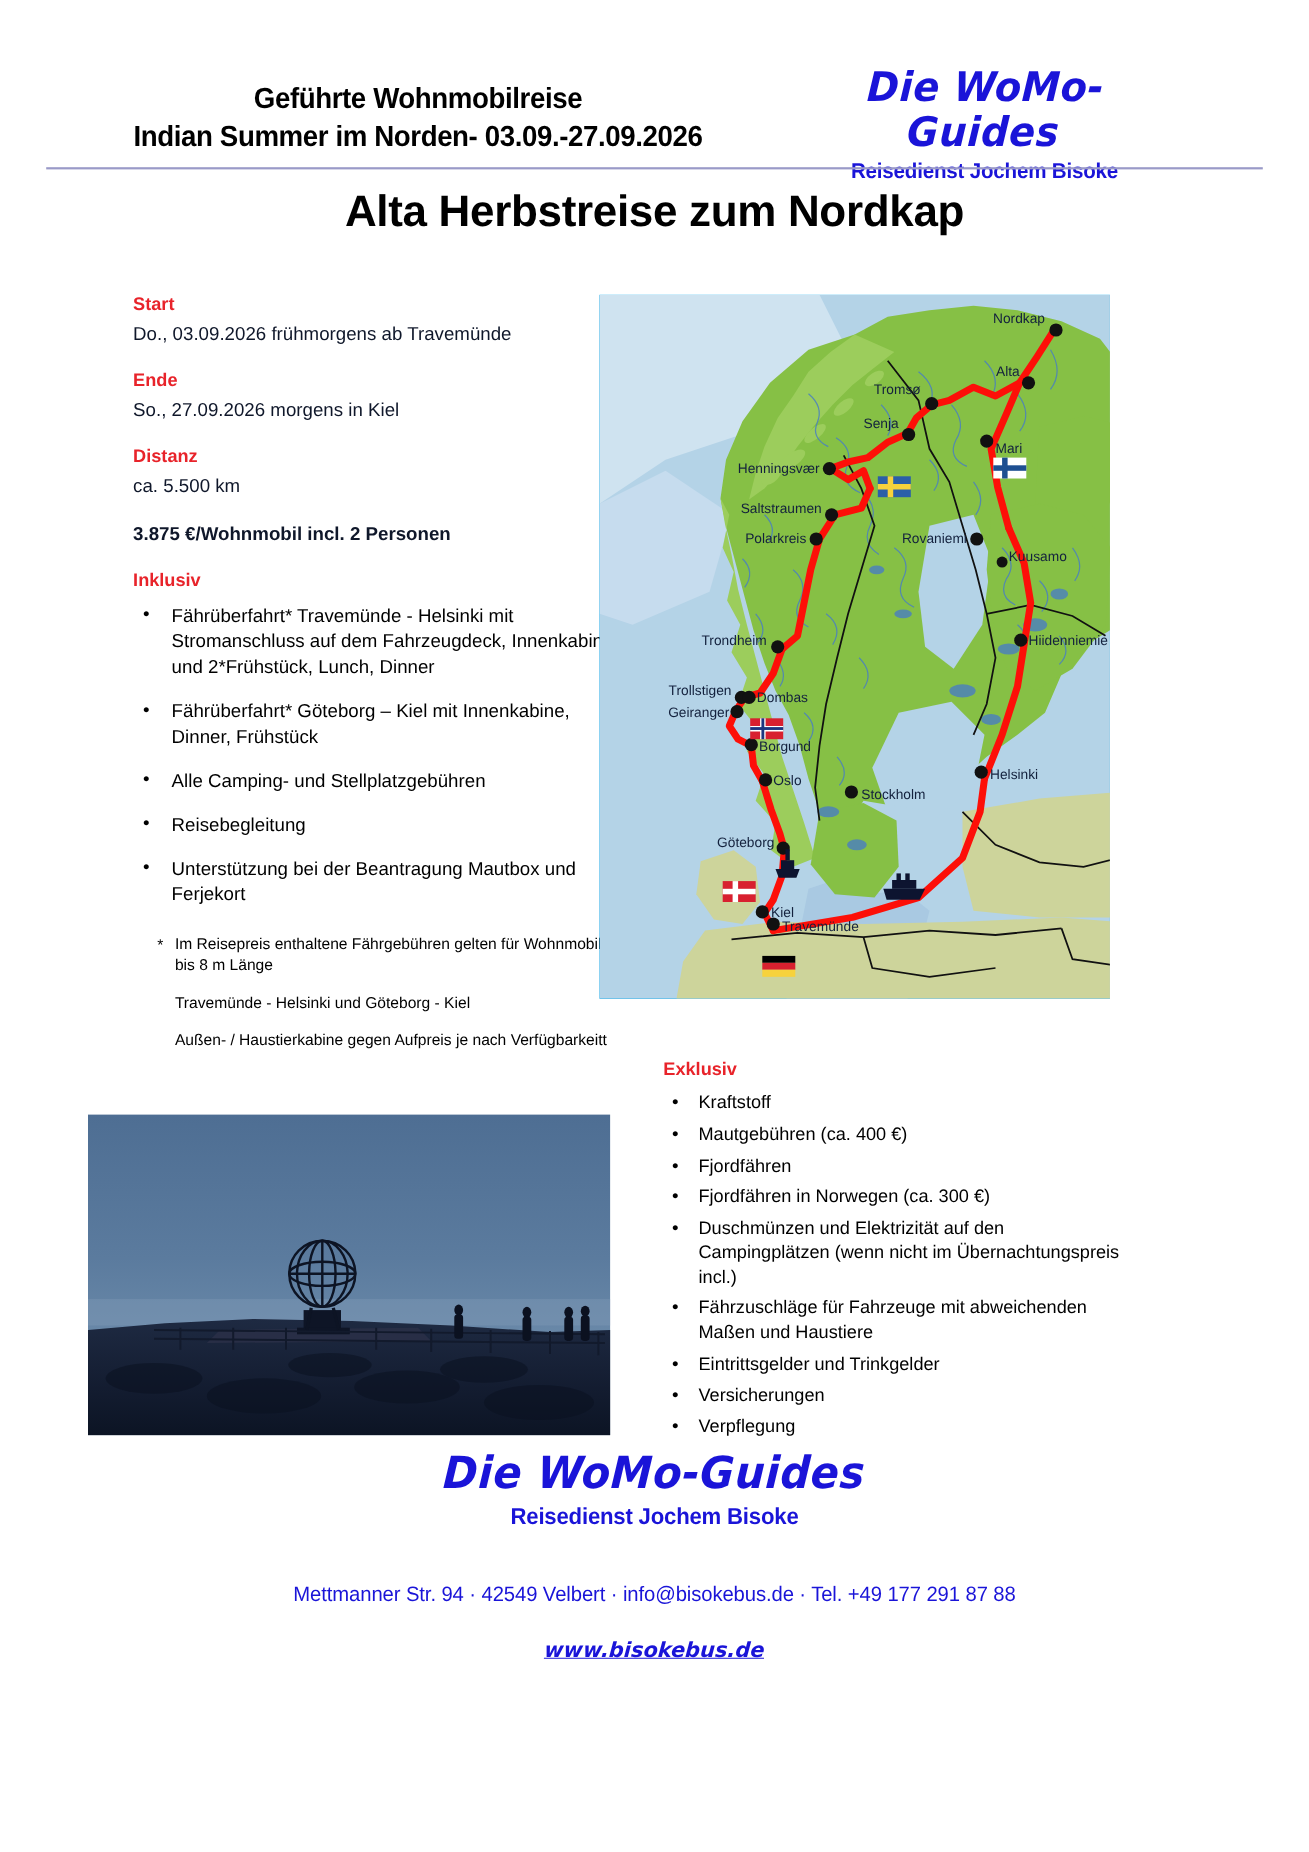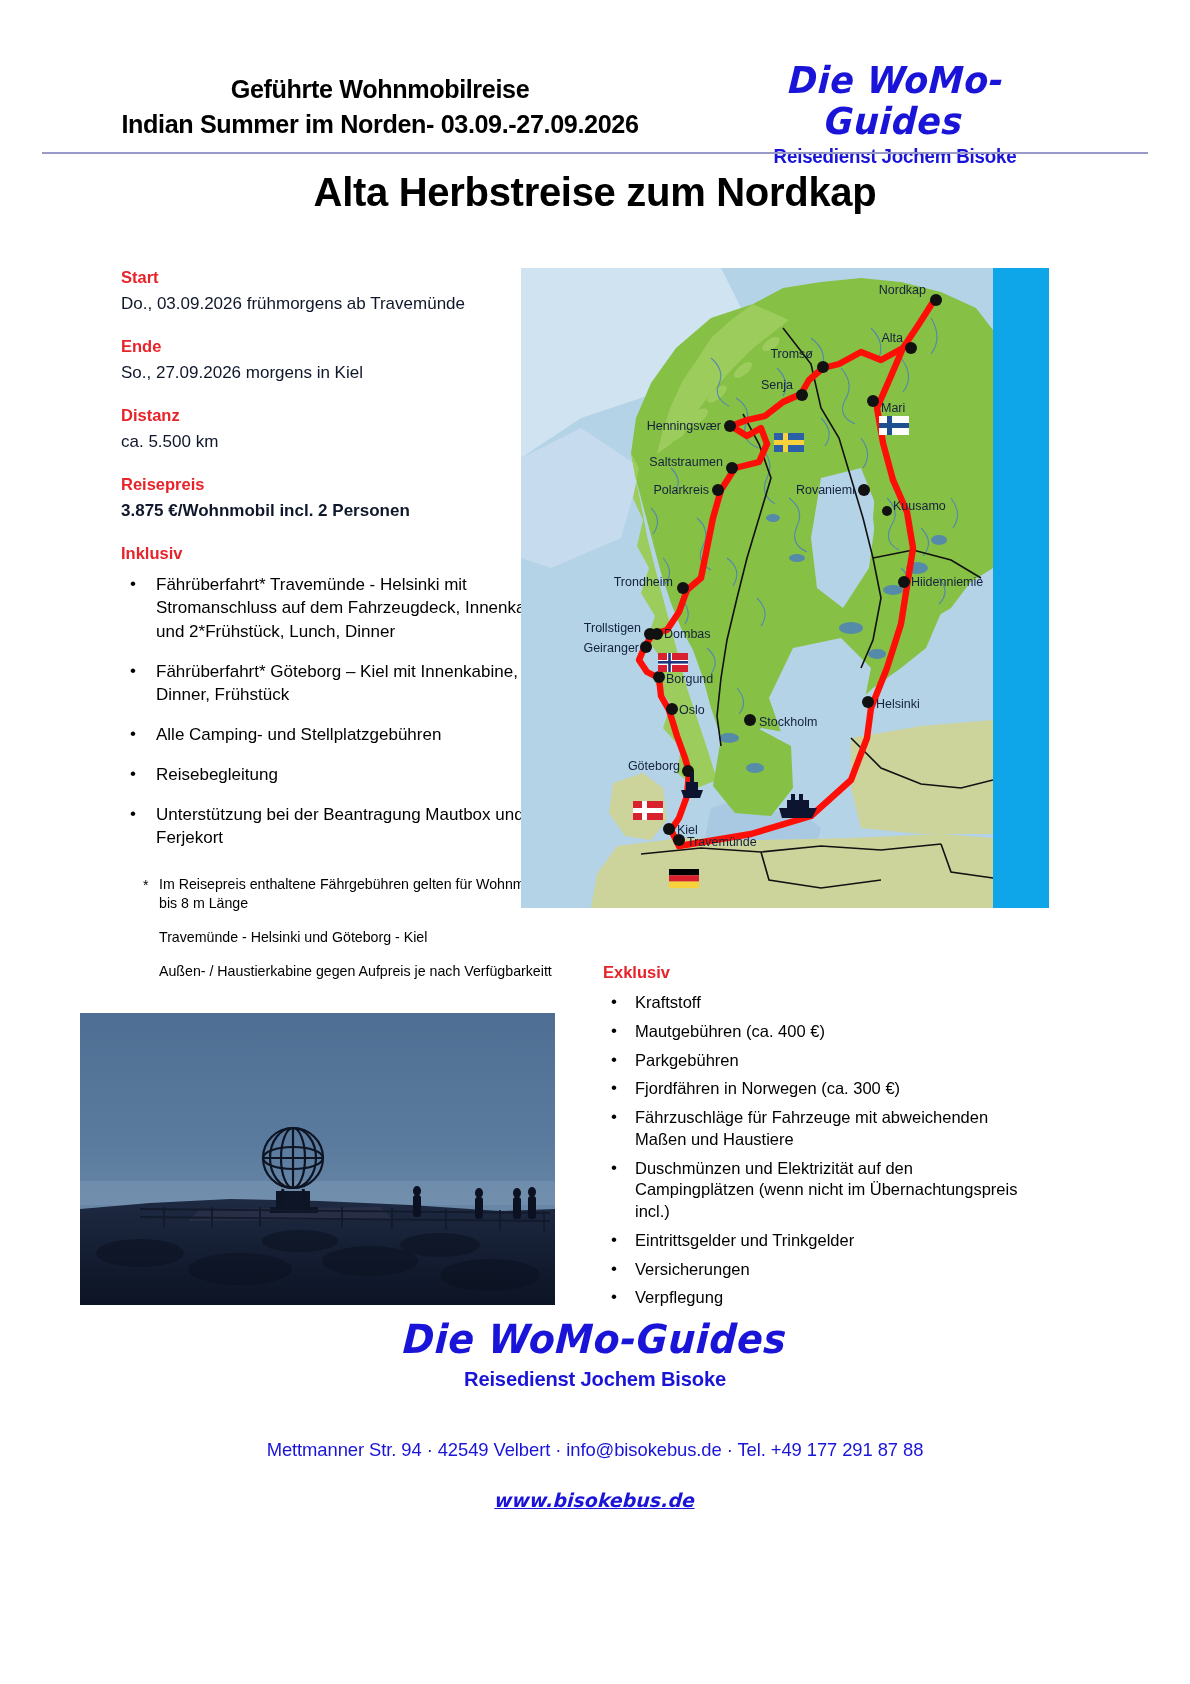--- a/index.html
+++ b/index.html
@@ -139,22 +139,22 @@
   .footnote.star::before {
     content: "*";
     position: absolute;
     left: 0; top: 1px;
   }
   .footnote.indent { padding-left: 16px; }
 
   
   .map-box {
     position: absolute;
-    left: 521px; top: 268px;
-    width: 528px;
+    left: 545px; top: 268px;
+    width: 464px;
     height: 640px;
     overflow: hidden;
     background: #0ea5e9;
   }
   .map-svg { display: block; }
   .maplabel {
     font-family: "Liberation Sans", sans-serif;
     font-size: 12.5px;
     fill: #13213d;
   }
@@ -239,21 +239,20 @@
 
   <div class="field-label">Start</div>
   <div class="field-value">Do., 03.09.2026 frühmorgens ab Travemünde</div>
 
   <div class="field-label">Ende</div>
   <div class="field-value">So., 27.09.2026 morgens in Kiel</div>
 
   <div class="field-label">Distanz</div>
   <div class="field-value">ca. 5.500 km</div>
 
-  <div class="field-label">Reisepreis</div>
   <div class="field-value bold">3.875 €/Wohnmobil incl. 2 Personen</div>
 
   <div class="field-label">Inklusiv</div>
   <ul class="bullets">
     <li>Fährüberfahrt* Travemünde - Helsinki mit Stromanschluss auf dem Fahrzeugdeck, Innenkabine und 2*Frühstück, Lunch, Dinner</li>
     <li>Fährüberfahrt* Göteborg – Kiel mit Innenkabine, Dinner, Frühstück</li>
     <li>Alle Camping- und Stellplatzgebühren</li>
     <li>Reisebegleitung</li>
     <li>Unterstützung bei der Beantragung Mautbox und Ferjekort</li>
   </ul>
@@ -571,24 +570,24 @@
       <ellipse cx="360" cy="232" rx="40" ry="12"></ellipse>
     </g>
   </svg>
 </div>
 
 <div class="right-col">
   <div class="field-label">Exklusiv</div>
   <ul class="bullets tight">
     <li>Kraftstoff</li>
     <li>Mautgebühren (ca. 400 €)</li>
-    <li>Parkgebühren</li>
+    <li>Fjordfähren</li>
     <li>Fjordfähren in Norwegen (ca. 300 €)</li>
+    <li>Duschmünzen und Elektrizität auf den Campingplätzen (wenn nicht im Übernachtungspreis incl.)</li>
     <li>Fährzuschläge für Fahrzeuge mit abweichenden Maßen und Haustiere</li>
-    <li>Duschmünzen und Elektrizität auf den Campingplätzen (wenn nicht im Übernachtungspreis incl.)</li>
     <li>Eintrittsgelder und Trinkgelder</li>
     <li>Versicherungen</li>
     <li>Verpflegung</li>
   </ul>
 </div>
 
 <div class="footer">
   <div class="brand-script">Die WoMo-Guides</div>
   <div class="brand-sub">Reisedienst Jochem Bisoke</div>
   <div class="footer-contact">Mettmanner Str. 94 · 42549 Velbert · info@bisokebus.de · Tel. +49 177 291 87 88</div>

